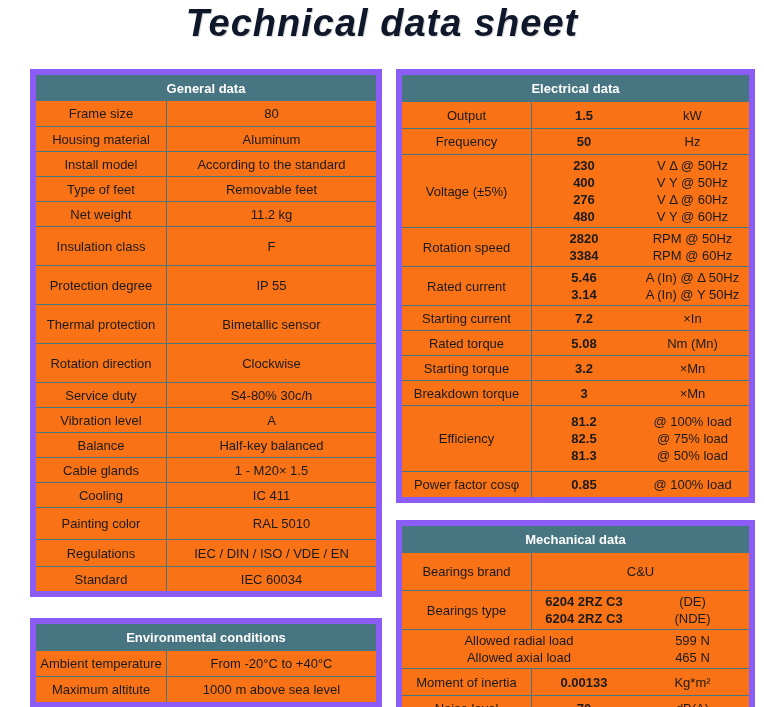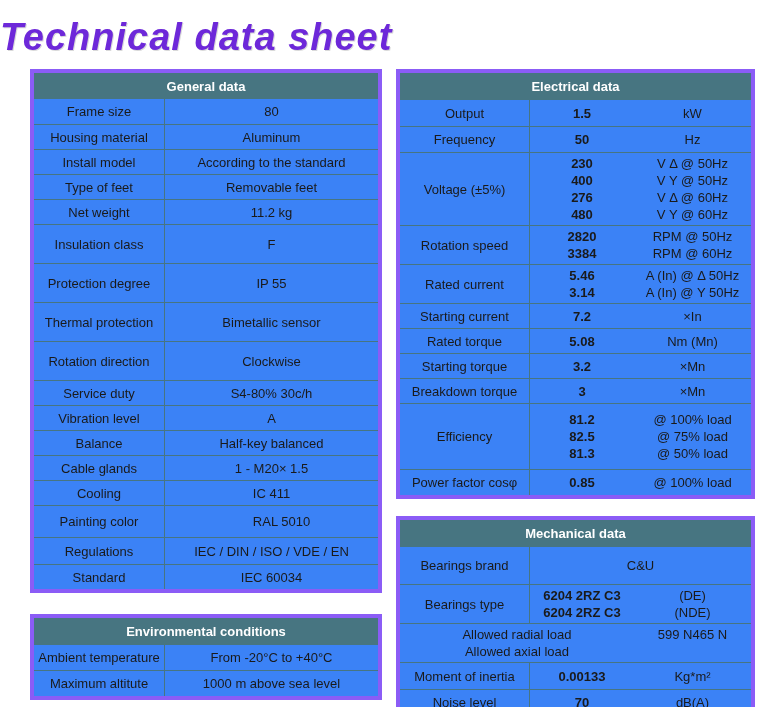--- a/index.html
+++ b/index.html
@@ -1,41 +1,42 @@
 <!DOCTYPE html>
 <html><head>
 <meta charset="utf-8">
 <style>
   * { box-sizing: border-box; margin: 0; padding: 0; }
   html, body { width: 764px; height: 707px; background: #ffffff; overflow: hidden; }
   body { font-family: "Liberation Sans", sans-serif; color: #1a1a1a; position: relative; }
 
   .title {
+    text-align: center;
     font-size: 38px;
     font-weight: bold;
     font-style: italic;
-    color: #6d28d9;
-    padding-top: 16px;
+    color: #0f172a;
+    padding-top: 2px;
     letter-spacing: 1px;
     text-shadow: 1px 1px 0 #d9d9d9;
   }
 
   .layout {
     position: absolute;
     left: 30px;
     top: 69px;
     width: 725px;
     display: flex;
     gap: 14px;
     align-items: flex-start;
   }
   .col-left  { width: 352px; display: flex; flex-direction: column; }
   .col-right { width: 359px; display: flex; flex-direction: column; }
 
-  .tbl { border: 4px solid #8b5cf6; width: 100%; background: #3b82f6; }
+  .tbl { border: 6px solid #8b5cf6; width: 100%; background: #f97316; }
   .tbl-hdr {
     background: #477581;
     color: #ffffff;
     font-weight: bold;
     font-size: 13px;
     height: 26px;
     display: flex;
     align-items: center;
     justify-content: center;
   }
@@ -47,21 +48,21 @@
   
   .e-lbl { width: 130px; }
   .vu { flex: 1; display: flex; flex-direction: column; justify-content: center; padding: 2px 0; }
   .vu-line { display: flex; line-height: 17px; }
   .v { width: 104px; text-align: center; flex-shrink: 0; font-weight: bold; }
   .u { flex: 1; text-align: center; }
 
   
   .span-val { flex: 1; }
   .span-lbl { width: 234px; flex-shrink: 0; display: flex; flex-direction: column; justify-content: center; text-align: center; line-height: 17px; padding: 2px 0; }
-  .u-col { flex: 1; display: flex; flex-direction: row; justify-content: center; text-align: center; line-height: 17px; padding: 2px 0; }
+  .u-col { flex: 1; display: flex; flex-direction: column; justify-content: center; text-align: center; line-height: 17px; padding: 2px 0; }
 
   
   .h25 { min-height: 25px; }
   .h26 { min-height: 26px; }
   .h27 { min-height: 27px; }
   .h32 { min-height: 32px; gap: 20px; }
   .h37 { min-height: 37px; justify-content: space-between; }
   .h38 { min-height: 38px; }
   .h39 { min-height: 39px; }
   .h66 { min-height: 66px; }

